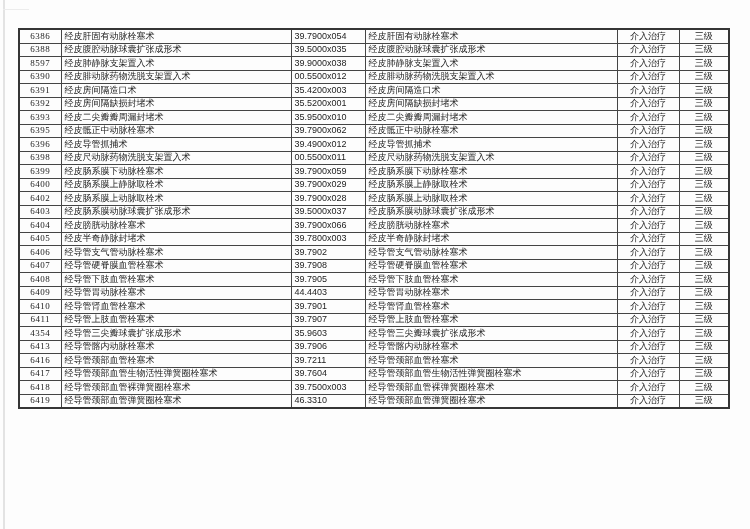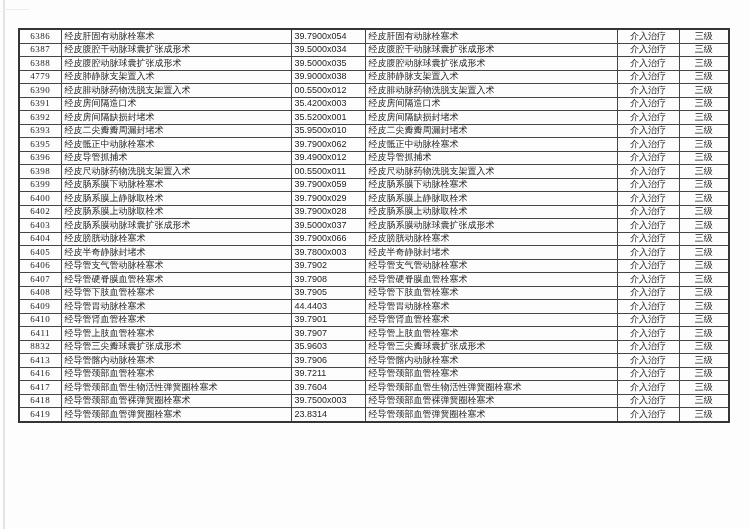--- a/index.html
+++ b/index.html
@@ -93,37 +93,29 @@
     <tbody>
         <tr>
           <td class="col-no">6386</td>
           <td class="col-name">经皮肝固有动脉栓塞术</td>
           <td class="col-code">39.7900x054</td>
           <td class="col-name2">经皮肝固有动脉栓塞术</td>
           <td class="col-cat">介入治疗</td>
           <td class="col-level">三级</td>
         </tr>
         <tr>
-          <td class="col-no">6387</td>
-          <td class="col-name">经皮腹腔干动脉球囊扩张成形术</td>
-          <td class="col-code">39.5000x034</td>
-          <td class="col-name2">经皮腹腔干动脉球囊扩张成形术</td>
-          <td class="col-cat">介入治疗</td>
-          <td class="col-level">三级</td>
-        </tr>
-        <tr>
           <td class="col-no">6388</td>
           <td class="col-name">经皮腹腔动脉球囊扩张成形术</td>
           <td class="col-code">39.5000x035</td>
           <td class="col-name2">经皮腹腔动脉球囊扩张成形术</td>
           <td class="col-cat">介入治疗</td>
           <td class="col-level">三级</td>
         </tr>
         <tr>
-          <td class="col-no">4779</td>
+          <td class="col-no">8597</td>
           <td class="col-name">经皮肺静脉支架置入术</td>
           <td class="col-code">39.9000x038</td>
           <td class="col-name2">经皮肺静脉支架置入术</td>
           <td class="col-cat">介入治疗</td>
           <td class="col-level">三级</td>
         </tr>
         <tr>
           <td class="col-no">6390</td>
           <td class="col-name">经皮腓动脉药物洗脱支架置入术</td>
           <td class="col-code">00.5500x012</td>
@@ -269,21 +261,21 @@
         </tr>
         <tr>
           <td class="col-no">6411</td>
           <td class="col-name">经导管上肢血管栓塞术</td>
           <td class="col-code">39.7907</td>
           <td class="col-name2">经导管上肢血管栓塞术</td>
           <td class="col-cat">介入治疗</td>
           <td class="col-level">三级</td>
         </tr>
         <tr>
-          <td class="col-no">8832</td>
+          <td class="col-no">4354</td>
           <td class="col-name">经导管三尖瓣球囊扩张成形术</td>
           <td class="col-code">35.9603</td>
           <td class="col-name2">经导管三尖瓣球囊扩张成形术</td>
           <td class="col-cat">介入治疗</td>
           <td class="col-level">三级</td>
         </tr>
         <tr>
           <td class="col-no">6413</td>
           <td class="col-name">经导管髂内动脉栓塞术</td>
           <td class="col-code">39.7906</td>
@@ -311,20 +303,20 @@
           <td class="col-no">6418</td>
           <td class="col-name">经导管颈部血管裸弹簧圈栓塞术</td>
           <td class="col-code">39.7500x003</td>
           <td class="col-name2">经导管颈部血管裸弹簧圈栓塞术</td>
           <td class="col-cat">介入治疗</td>
           <td class="col-level">三级</td>
         </tr>
         <tr>
           <td class="col-no">6419</td>
           <td class="col-name">经导管颈部血管弹簧圈栓塞术</td>
-          <td class="col-code">23.8314</td>
+          <td class="col-code">46.3310</td>
           <td class="col-name2">经导管颈部血管弹簧圈栓塞术</td>
           <td class="col-cat">介入治疗</td>
           <td class="col-level">三级</td>
         </tr>
       </tbody>
   </table>
 </div>
 
 </body></html>

